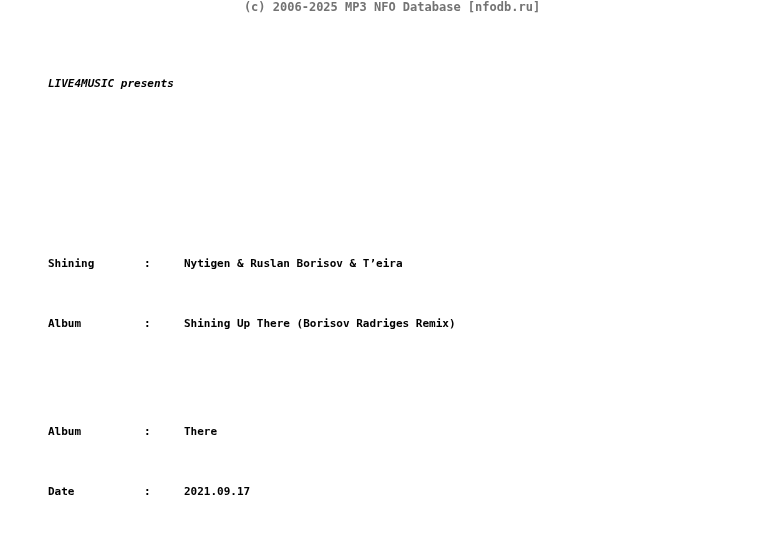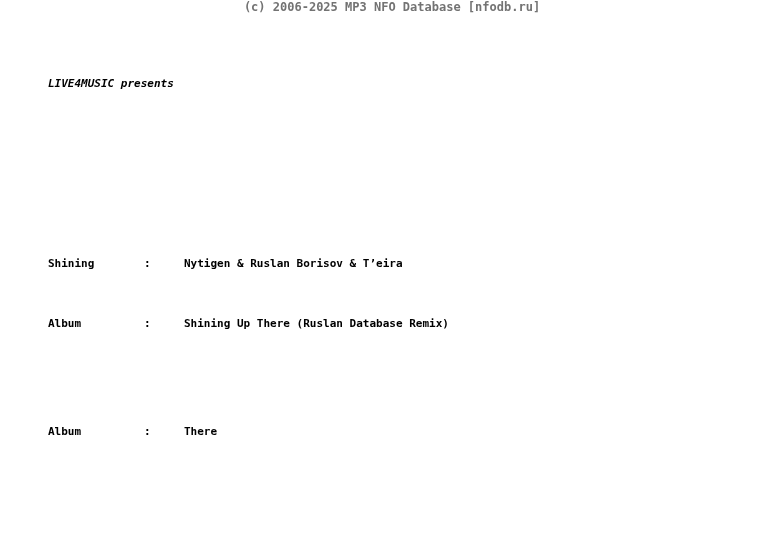--- a/index.html
+++ b/index.html
@@ -87,28 +87,29 @@
   <span class="nfo-blank"></span>
 
   
 
   <span class="nfo-blank"></span>
 
   
   <span class="field-row"><span class="field-label">Shining</span><span class="field-sep">:</span><span class="field-value">Nytigen &amp; Ruslan Borisov &amp; T’eira</span></span>
 
   
-  <span class="field-row"><span class="field-label">Album</span><span class="field-sep">:</span><span class="field-value">Shining Up There (Ruslan Database Remix)</span></span>
+  <span class="field-row"><span class="field-label">Album</span><span class="field-sep">:</span><span class="field-value">Shining Up There (Borisov Radriges Remix)</span></span>
 
   <span class="nfo-blank"></span>
 
   
   <span class="field-row"><span class="field-label">Album</span><span class="field-sep">:</span><span class="field-value">There</span></span>
 
   
+  <span class="field-row"><span class="field-label">Date</span><span class="field-sep">:</span><span class="field-value">2021.09.17</span></span>
 
   
   
 
   
   
 
   
   
 

